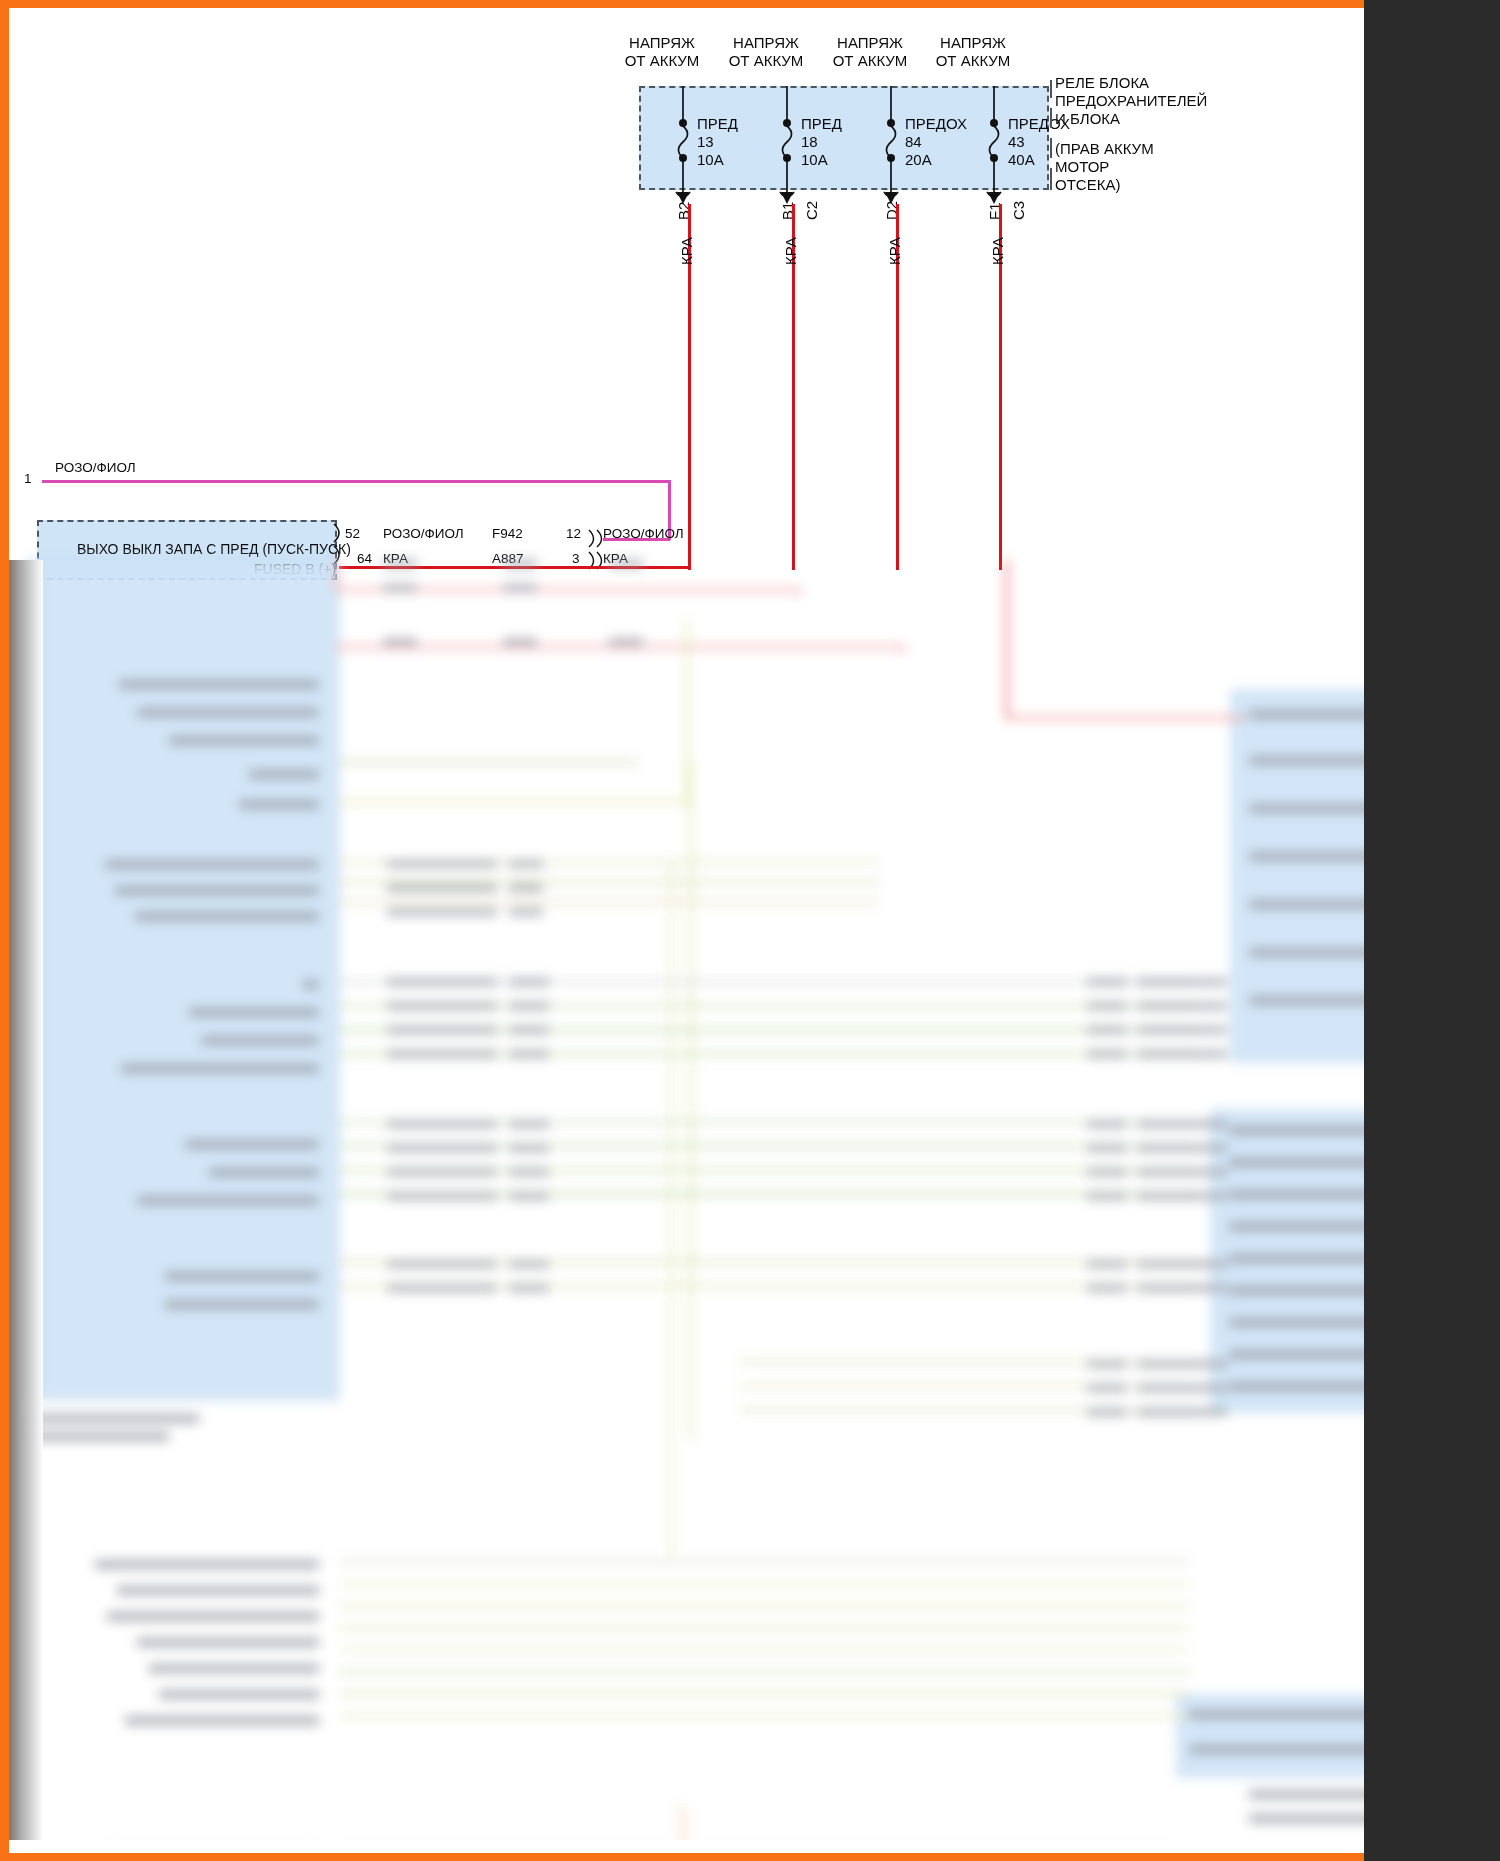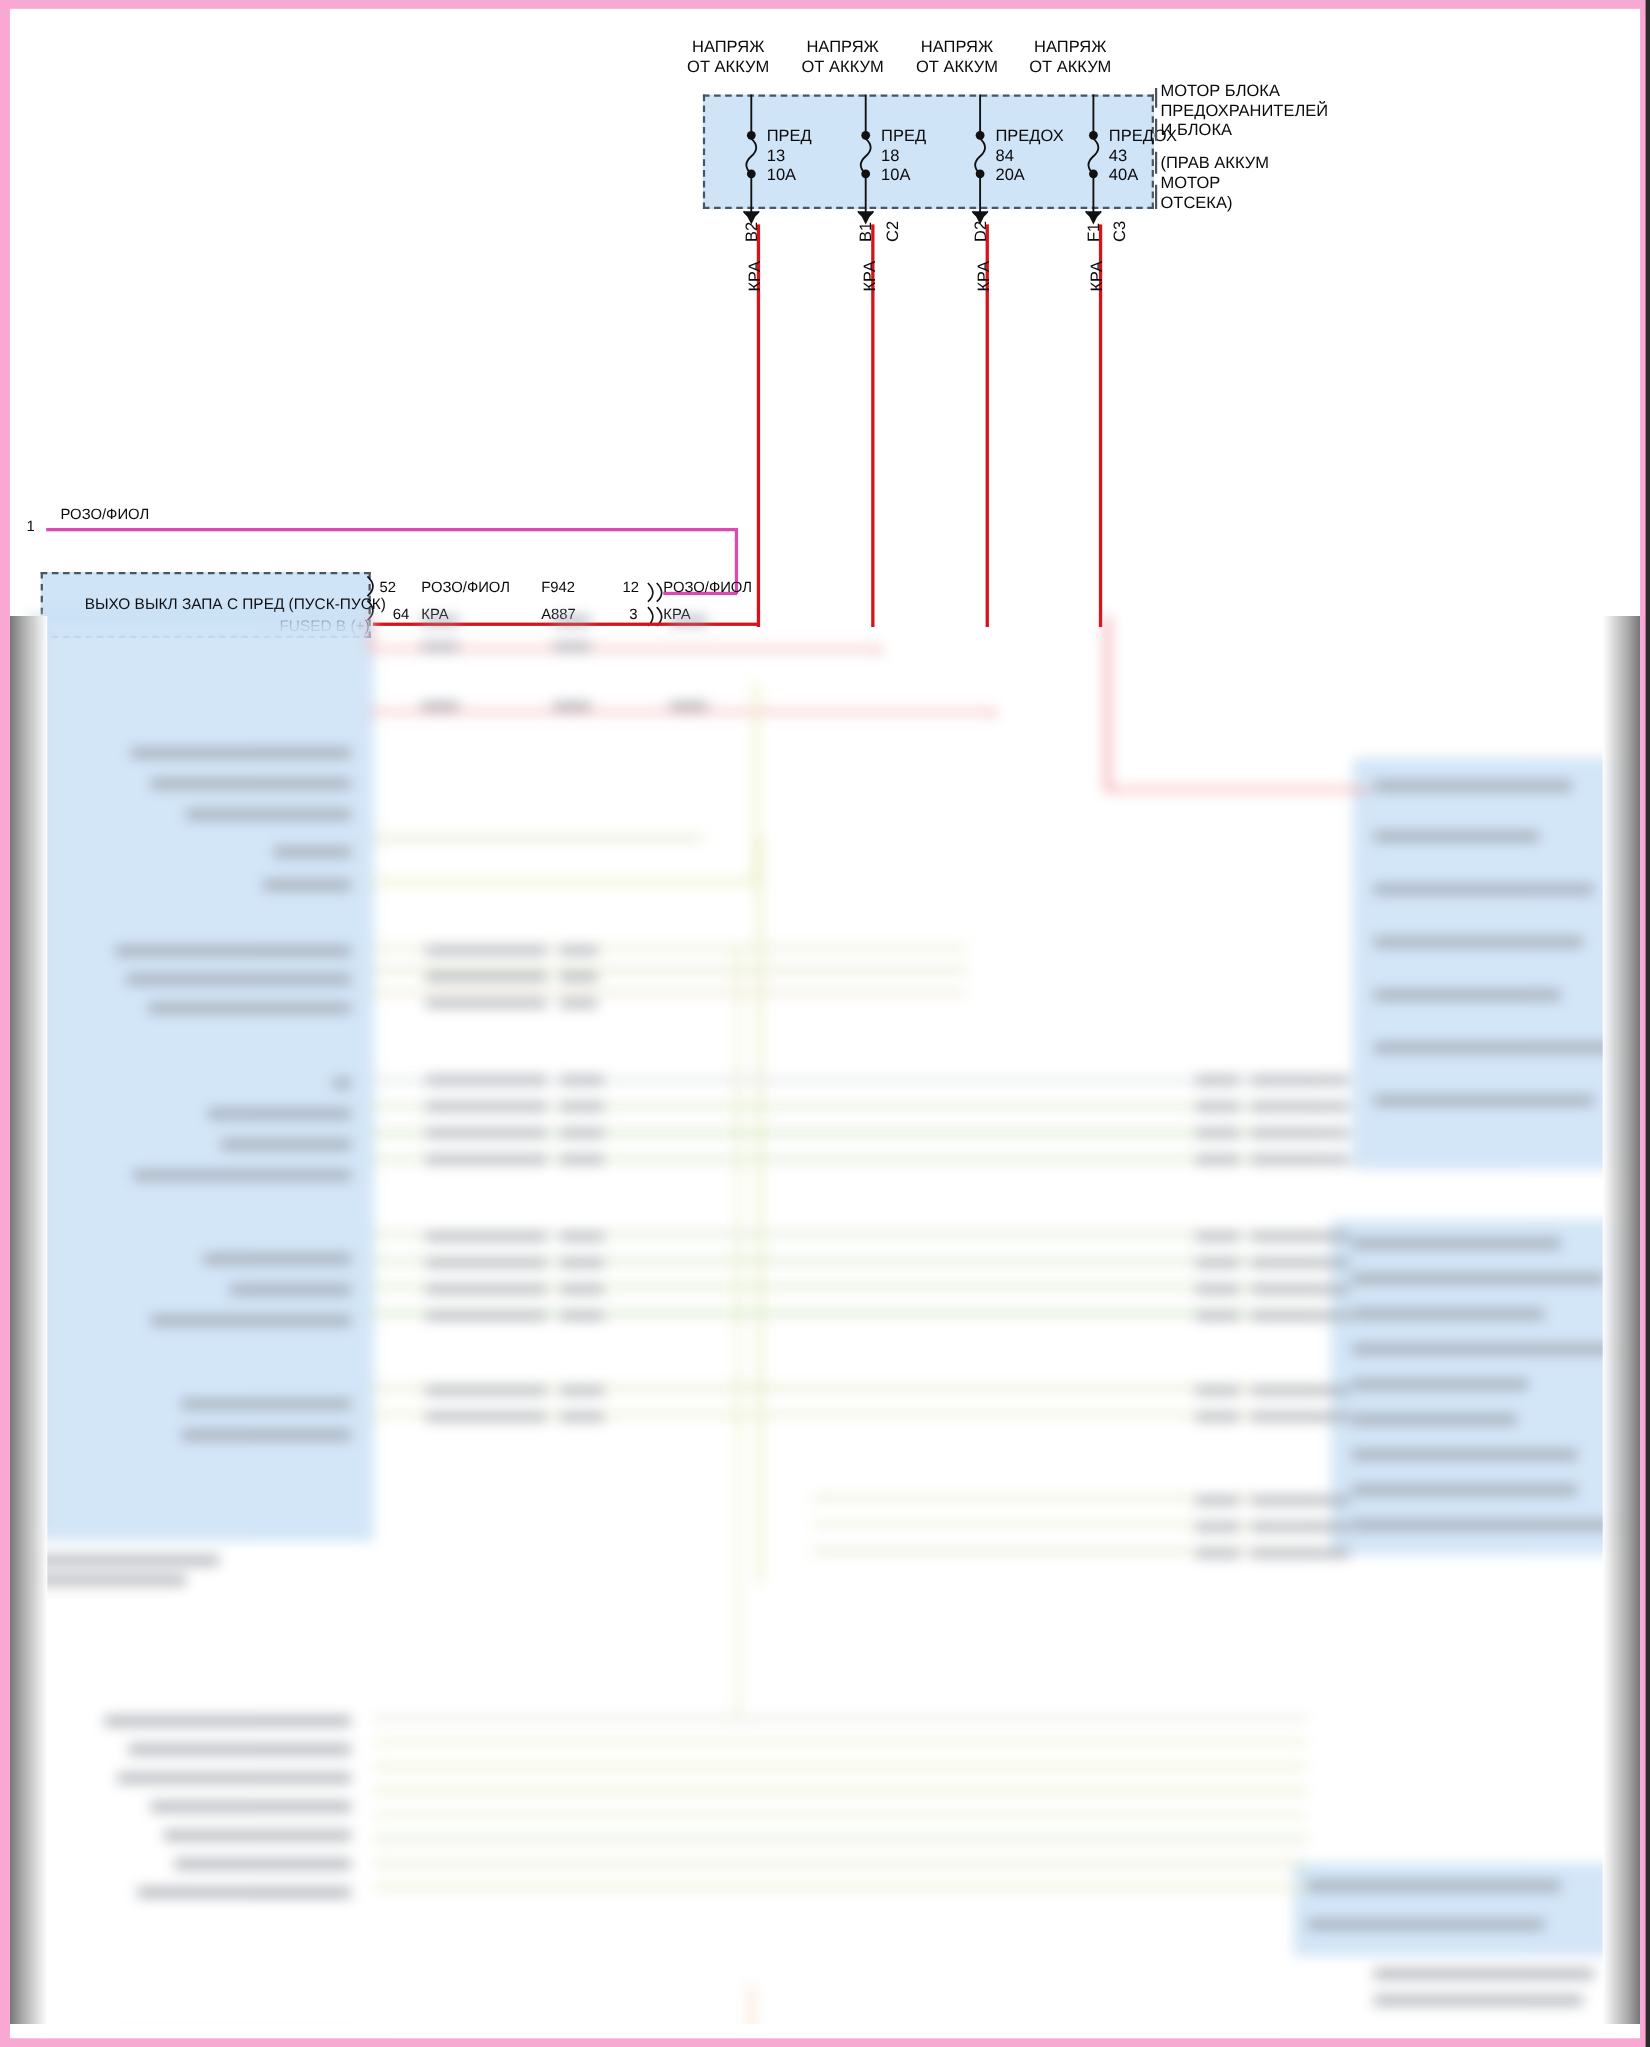--- a/index.html
+++ b/index.html
@@ -1,21 +1,21 @@
 <!DOCTYPE html>
 <html><head>
 <meta charset="utf-8">
 <style>
   html,body{margin:0;padding:0;background:#2b2b2b;}
   body{font-family:"Liberation Sans","DejaVu Sans",sans-serif;}
 
   #screen{
     position:relative;
-    width:1496px;height:1861px;
-    background:#f9a8d4;
+    width:1364px;height:1861px;
+    background:#f97316;
     overflow:hidden;
   }
 
   
   #page{
     position:absolute;
     left:9px; top:8px;
     width:1482px; height:1845px;
     background:#ffffff;
     overflow:hidden;
@@ -132,21 +132,21 @@
     <div class="txt" style="left:999px;top:125px;">43</div>
     <div class="txt" style="left:999px;top:143px;">40A</div>
 
     <svg style="position:absolute;left:1036px;top:70px;width:22px;height:118px;">
       <line x1="6" y1="2" x2="6" y2="20" stroke="#4a5560" stroke-width="2"></line>
       <line x1="6" y1="30" x2="6" y2="50" stroke="#4a5560" stroke-width="2"></line>
       <line x1="6" y1="60" x2="6" y2="80" stroke="#4a5560" stroke-width="2"></line>
       <line x1="6" y1="90" x2="6" y2="112" stroke="#4a5560" stroke-width="2"></line>
     </svg>
 
-    <div class="txt" style="left:1046px;top:66px;">МОТОР БЛОКА</div>
+    <div class="txt" style="left:1046px;top:66px;">РЕЛЕ БЛОКА</div>
     <div class="txt" style="left:1046px;top:84px;">ПРЕДОХРАНИТЕЛЕЙ</div>
     <div class="txt" style="left:1046px;top:102px;">И БЛОКА</div>
 
     <div class="txt" style="left:1046px;top:132px;">(ПРАВ АККУМ</div>
     <div class="txt" style="left:1046px;top:150px;">МОТОР</div>
     <div class="txt" style="left:1046px;top:168px;">ОТСЕКА)</div>
 
     <svg style="position:absolute;left:620px;top:182px;width:440px;height:26px;">
       <path d="M47 2 q7 10 14 0" stroke="#111" stroke-width="1.7" fill="none"></path>
       <path d="M151 2 q7 10 14 0" stroke="#111" stroke-width="1.7" fill="none"></path>

